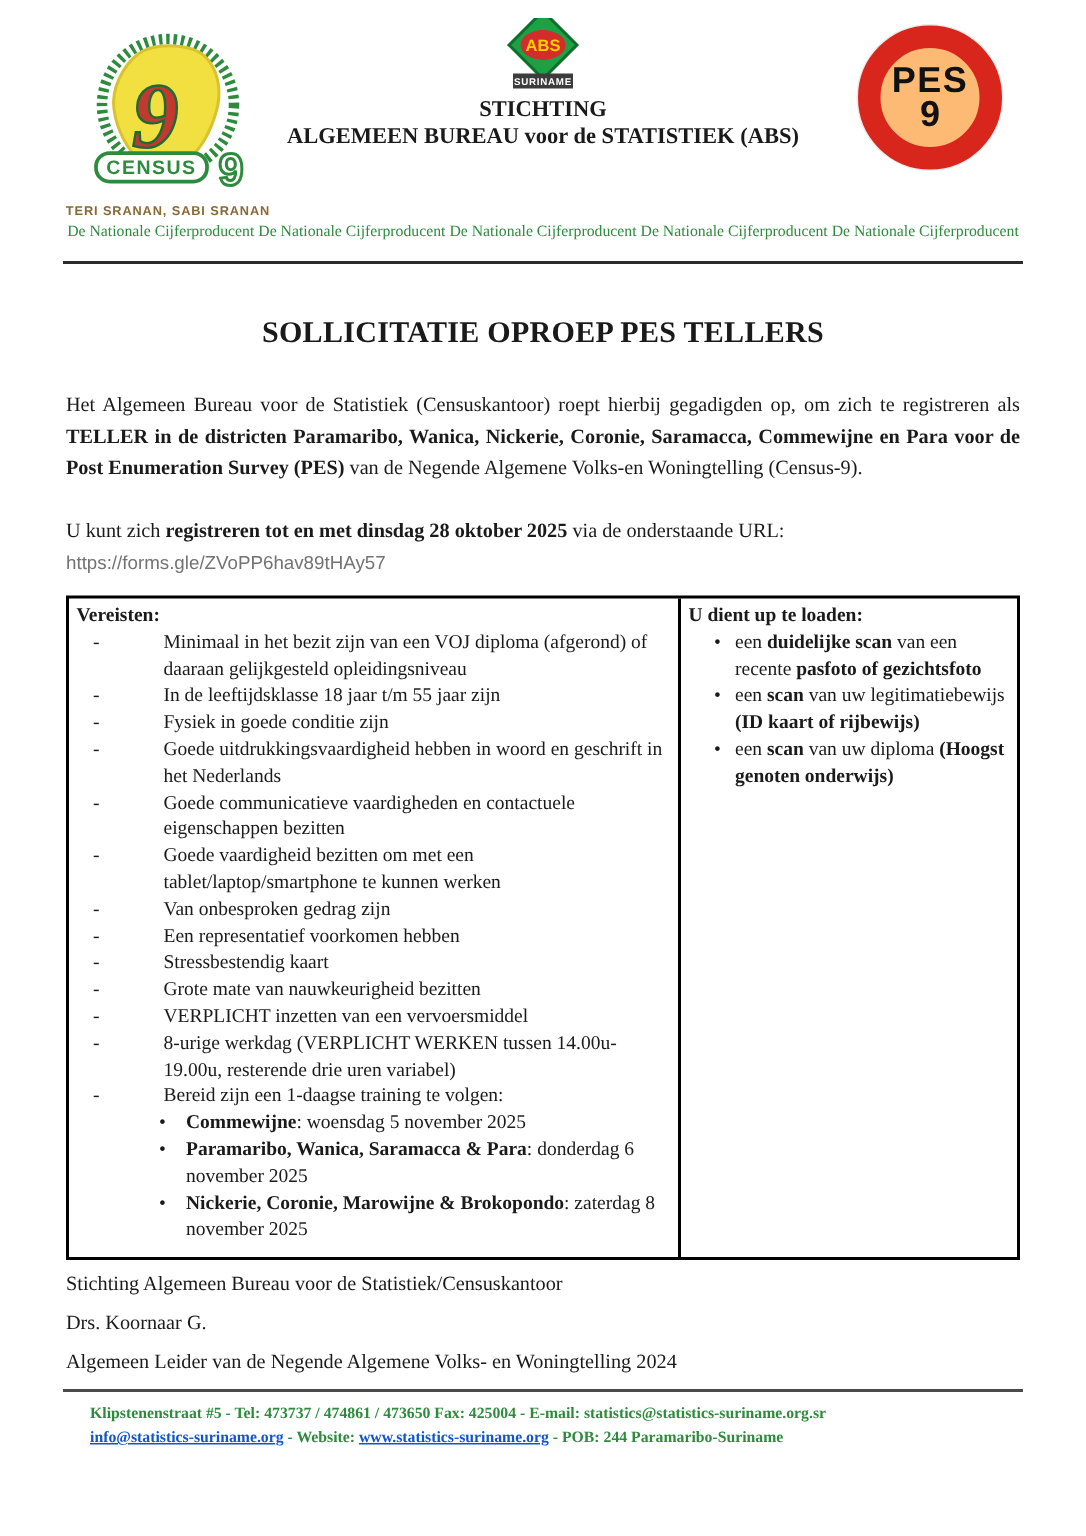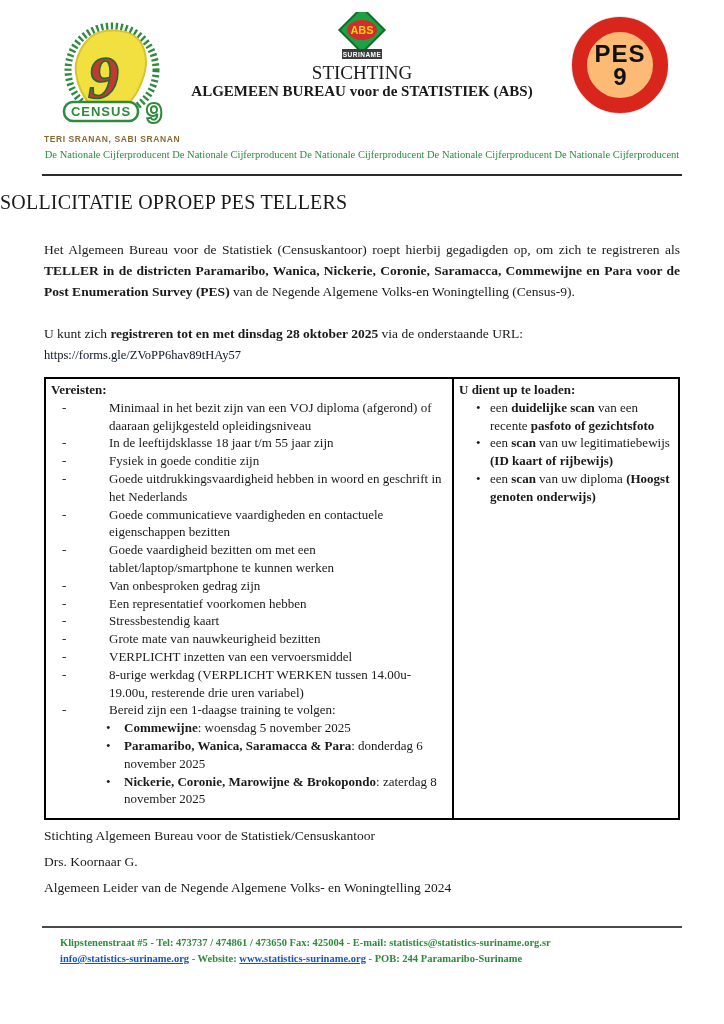--- a/index.html
+++ b/index.html
@@ -9,40 +9,40 @@
   }
   .page{position:relative;width:724px;height:1024px;background:#fff;}
 
   
   .header{position:relative;height:146px;}
   .census-logo{position:absolute;left:42px;top:22px;width:140px;text-align:center;}
   .census-tagline{font-family:"Liberation Sans",sans-serif;font-weight:bold;font-size:8.5px;
     color:#8a6a33;letter-spacing:.6px;margin-top:0;}
   .center-block{position:absolute;left:162px;right:162px;top:12px;text-align:center;}
   .abs-svg{display:block;margin:0 auto;}
-  .org1{font-weight:normal;font-size:19px;line-height:18px;margin-top:2px;}
+  .org1{font-weight:bold;font-size:15px;line-height:18px;margin-top:2px;}
   .org2{font-weight:bold;font-size:15px;line-height:19px;}
   .pes-logo{position:absolute;right:56px;top:17px;width:66px;height:66px;background:#fdba74;
     border:15px solid #d9261c;border-radius:50%;display:flex;flex-direction:column;
     align-items:center;justify-content:center;font-family:"Liberation Sans",sans-serif;
     font-weight:bold;color:#111;box-shadow:0 0 0 1px #e9e9e9;}
   .pes-line1{font-size:24px;line-height:22px;letter-spacing:1px;}
   .pes-line2{font-size:24px;line-height:23px;}
 
   .slogan{text-align:center;color:#2e8b3d;font-size:10.5px;line-height:13px;margin:2px 40px 0;}
   .rule{height:2px;background:#2b2b2b;margin:13px 42px 0;}
 
-  .title{font-size:20px;font-weight:normal;margin-top:15px;letter-spacing:.2px;}
+  .title{text-align:center;font-size:20px;font-weight:bold;margin-top:35px;letter-spacing:.2px;}
 
   
   .content{margin:0 44px;width:636px;font-size:13.5px;line-height:21px;}
   .intro{margin-top:25px;text-align:justify;}
   .register{margin-top:21px;}
   .url-line{margin-top:0;}
-  .url-line a{font-family:Liberation Serif, serif;font-size:12.5px;color:#0f172a;
+  .url-line a{font-family:Liberation Sans, sans-serif;font-size:12.5px;color:#737373;
     text-decoration:none;cursor:pointer;}
 
   
   .req-table{display:flex;border:2px solid #000;margin-top:11px;font-size:13px;line-height:17.8px;}
   .cell-left{width:406px;border-right:2px solid #000;padding:2px 0 10px 0;}
   .cell-right{flex:1;padding:2px 3px 10px 0;}
   .cell-head{font-weight:bold;padding-left:5px;}
   .ditem{position:relative;padding-left:63px;padding-right:8px;}
   .ditem::before{content:"-";position:absolute;left:16px;}
   .tbullet{position:relative;padding-left:78px;padding-right:6px;}

